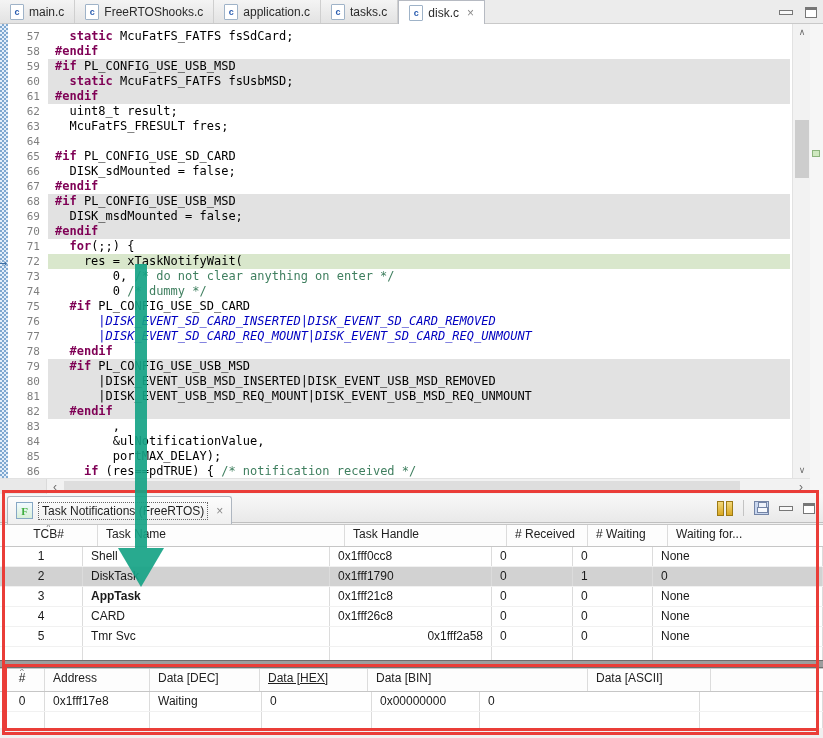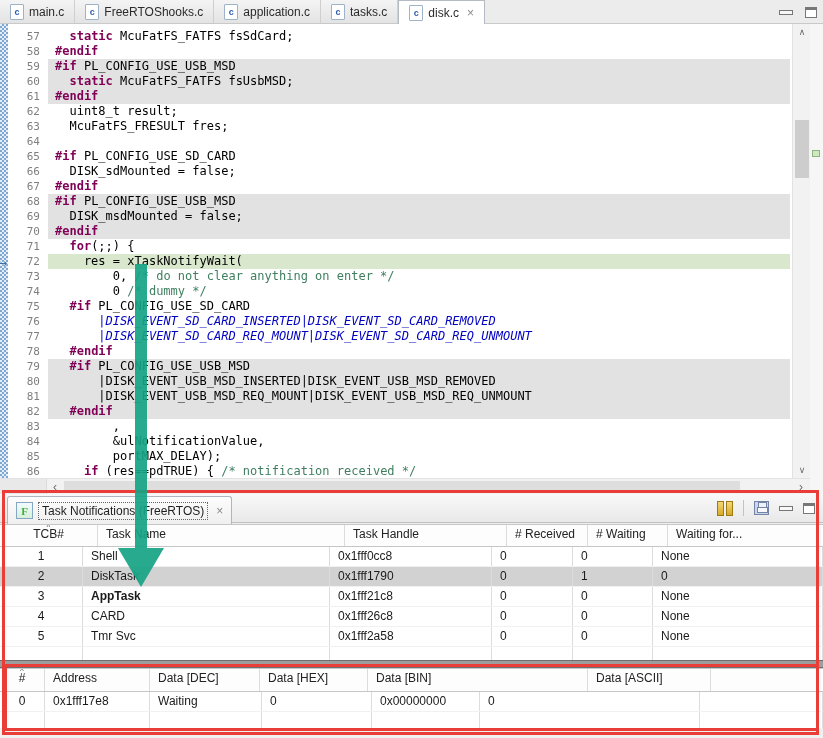--- a/index.html
+++ b/index.html
@@ -327,41 +327,41 @@
           <div class="tcell ctr" style="width: 83px;">4</div>
           <div class="tcell" style="width: 247px;">CARD</div>
           <div class="tcell" style="width: 162px;">0x1fff26c8</div>
           <div class="tcell" style="width: 81px;">0</div>
           <div class="tcell" style="width: 80px;">0</div>
           <div class="tcell" style="width: 170px;">None</div>
         </div>
         <div class="trow">
           <div class="tcell ctr" style="width: 83px;">5</div>
           <div class="tcell" style="width: 247px;">Tmr Svc</div>
-          <div class="tcell" style="width: 162px;">0x1fff2a58</div>
+          <div class="tcell" style="width: 162px; text-align: right;">0x1fff2a58</div>
           <div class="tcell" style="width: 81px;">0</div>
           <div class="tcell" style="width: 80px;">0</div>
           <div class="tcell" style="width: 170px;">None</div>
         </div>
         <div class="trow">
           <div class="tcell" style="width: 83px;"></div>
           <div class="tcell" style="width: 247px;"></div>
           <div class="tcell" style="width: 162px;"></div>
           <div class="tcell" style="width: 81px;"></div>
           <div class="tcell" style="width: 80px;"></div>
           <div class="tcell" style="width: 170px;"></div>
         </div>
       </div>
     <div id="splitter"></div>
     <div id="tbl-detail" class="tbl">
         <div class="trow hdr">
           <div class="tcell ctr" style="width: 45px;">#<span class="caret">^</span></div>
           <div class="tcell" style="width: 105px;">Address</div>
           <div class="tcell" style="width: 110px;">Data [DEC]</div>
-          <div class="tcell" style="width: 108px;">Data [HEX]</div>
+          <div class="tcell" style="width: 108px; text-decoration: underline;">Data [HEX]</div>
           <div class="tcell" style="width: 220px;">Data [BIN]</div>
           <div class="tcell" style="width: 123px;">Data [ASCII]</div>
         </div>
         <div class="trow">
           <div class="tcell ctr" style="width: 45px;">0</div>
           <div class="tcell" style="width: 105px;">0x1fff17e8</div>
           <div class="tcell" style="width: 112px;">Waiting</div>
           <div class="tcell" style="width: 110px;">0</div>
           <div class="tcell" style="width: 108px;">0x00000000</div>
           <div class="tcell" style="width: 220px;">0</div>

